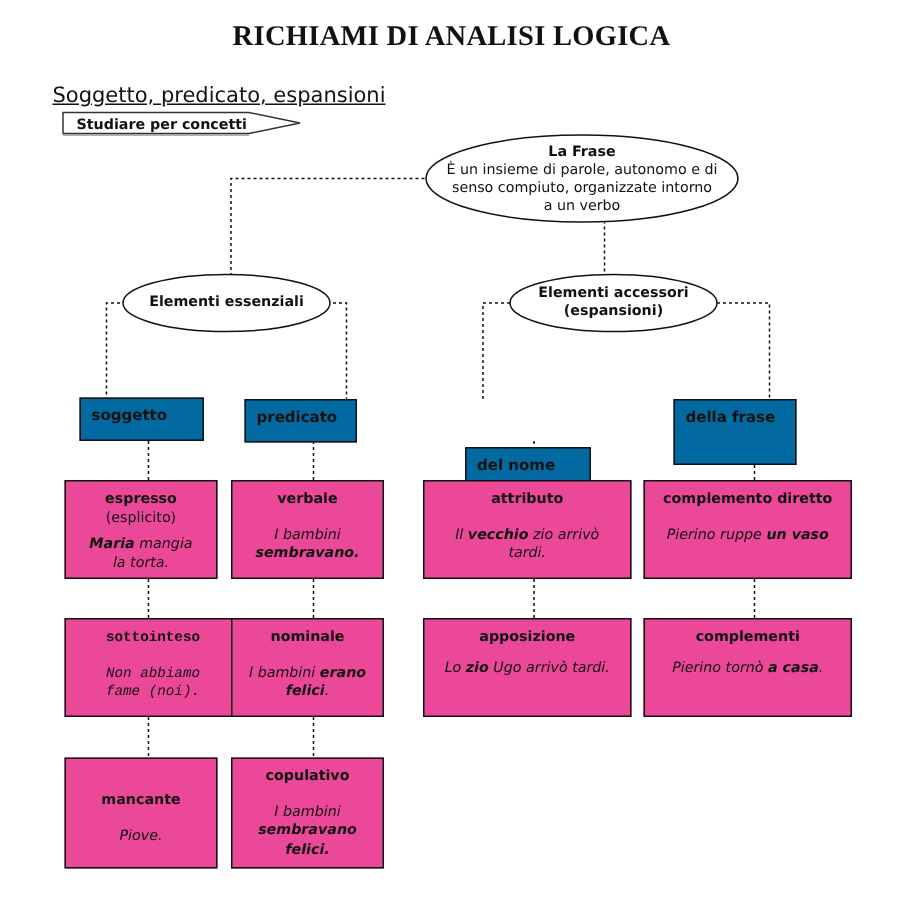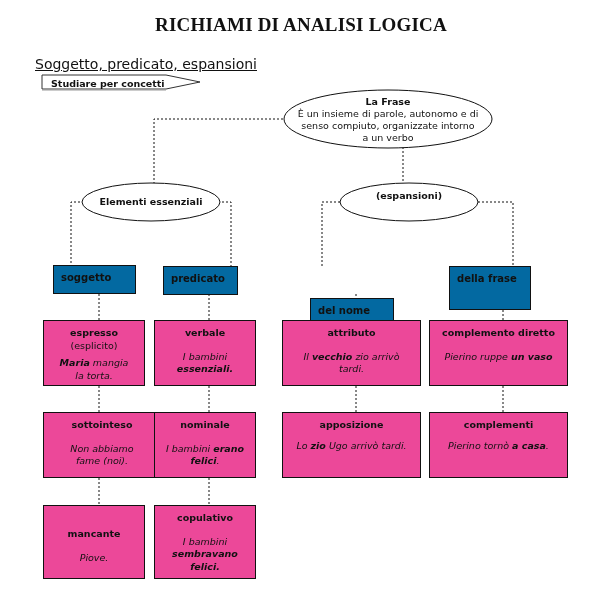--- a/index.html
+++ b/index.html
@@ -67,50 +67,51 @@
 
 <div class="oval-text" style="left:284px;top:96px;width:208px;">
   <div style="font-weight:bold;">La Frase</div>
   <div>È un insieme di parole, autonomo e di</div>
   <div>senso compiuto, organizzate intorno</div>
   <div>a un verbo</div>
 </div>
 
 <div class="oval-text" style="left:82px;top:196px;width:138px;font-weight:bold;">Elementi essenziali</div>
 <div class="oval-text" style="left:340px;top:190px;width:138px;font-weight:bold;">
+  <div>Elementi accessori</div>
   <div>(espansioni)</div>
 </div>
 
 <div class="lbox" style="left:53px;top:265px;width:83px;height:29px;">soggetto</div>
 <div class="lbox" style="left:163px;top:266px;width:75px;height:29px;">predicato</div>
 <div class="lbox" style="left:310px;top:266px;width:84px;height:29px;margin-top:32px;">del nome</div>
 <div class="lbox" style="left:449px;top:266px;width:82px;height:44px;">della frase</div>
 
 <div class="box" style="left:43px;top:320px;width:102px;height:66px;padding-top:6px;">
   <span class="head">espresso</span>
   <span style="display:block;">(esplicito)</span>
   <span class="ex" style="margin-top:5px;"><b>Maria</b><span> mangia</span></span>
   <span class="ex">la torta.</span>
 </div>
 <div class="box" style="left:154px;top:320px;width:102px;height:66px;padding-top:6px;">
   <span class="head">verbale</span>
   <span class="ex" style="margin-top:11px;">I bambini</span>
-  <span class="ex"><b>essenziali.</b></span>
+  <span class="ex"><b>sembravano.</b></span>
 </div>
 <div class="box" style="left:282px;top:320px;width:139px;height:66px;padding-top:6px;">
   <span class="head">attributo</span>
   <span class="ex" style="margin-top:11px;"><span>Il </span><b>vecchio</b><span> zio arrivò</span></span>
   <span class="ex">tardi.</span>
 </div>
 <div class="box" style="left:429px;top:320px;width:139px;height:66px;padding-top:6px;">
   <span class="head">complemento diretto</span>
   <span class="ex" style="margin-top:11px;"><span>Pierino ruppe </span><b>un vaso</b></span>
 </div>
 
-<div class="box" style="left:43px;top:412px;width:118px;height:66px;padding-top:6px;">
+<div class="box" style="left:43px;top:412px;width:118px;height:66px;padding-top:6px;font-family:Liberation Mono, monospace;">
   <span class="head">sottointeso</span>
   <span class="ex" style="margin-top:11px;">Non abbiamo</span>
   <span class="ex">fame (noi).</span>
 </div>
 <div class="box" style="left:154px;top:412px;width:102px;height:66px;padding-top:6px;">
   <span class="head">nominale</span>
   <span class="ex" style="margin-top:11px;"><span>I bambini </span><b>erano</b></span>
   <span class="ex"><b>felici</b><span>.</span></span>
 </div>
 <div class="box" style="left:282px;top:412px;width:139px;height:66px;padding-top:6px;">

